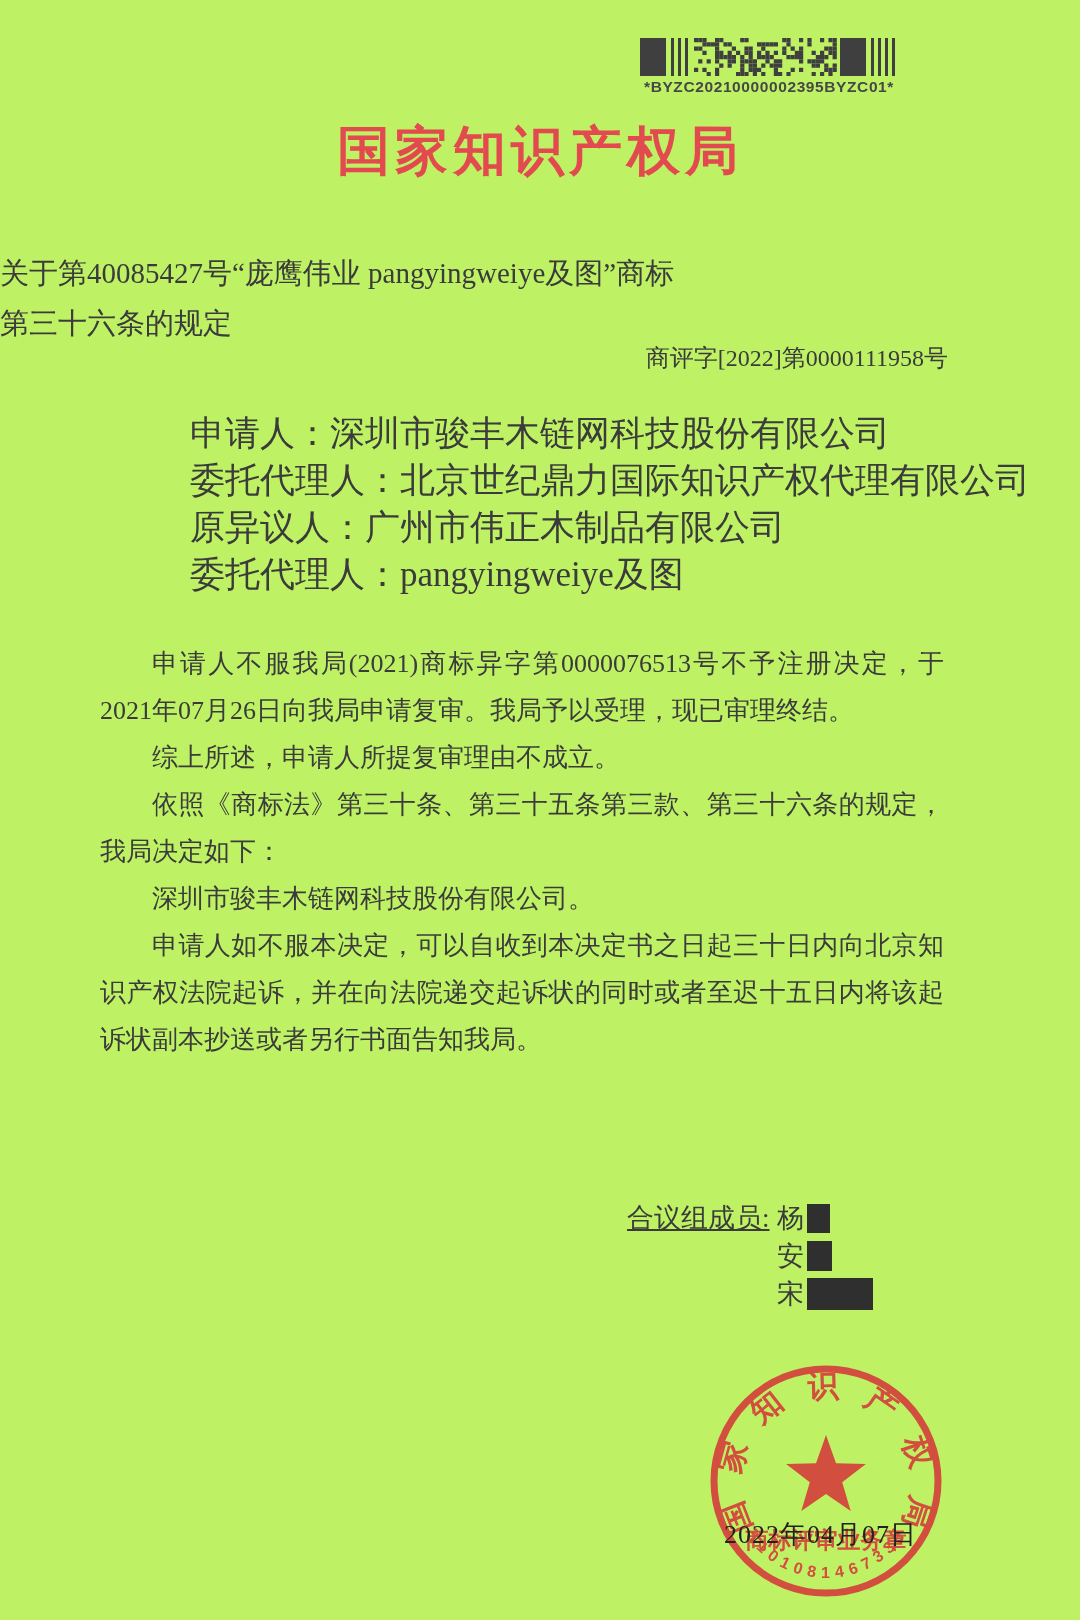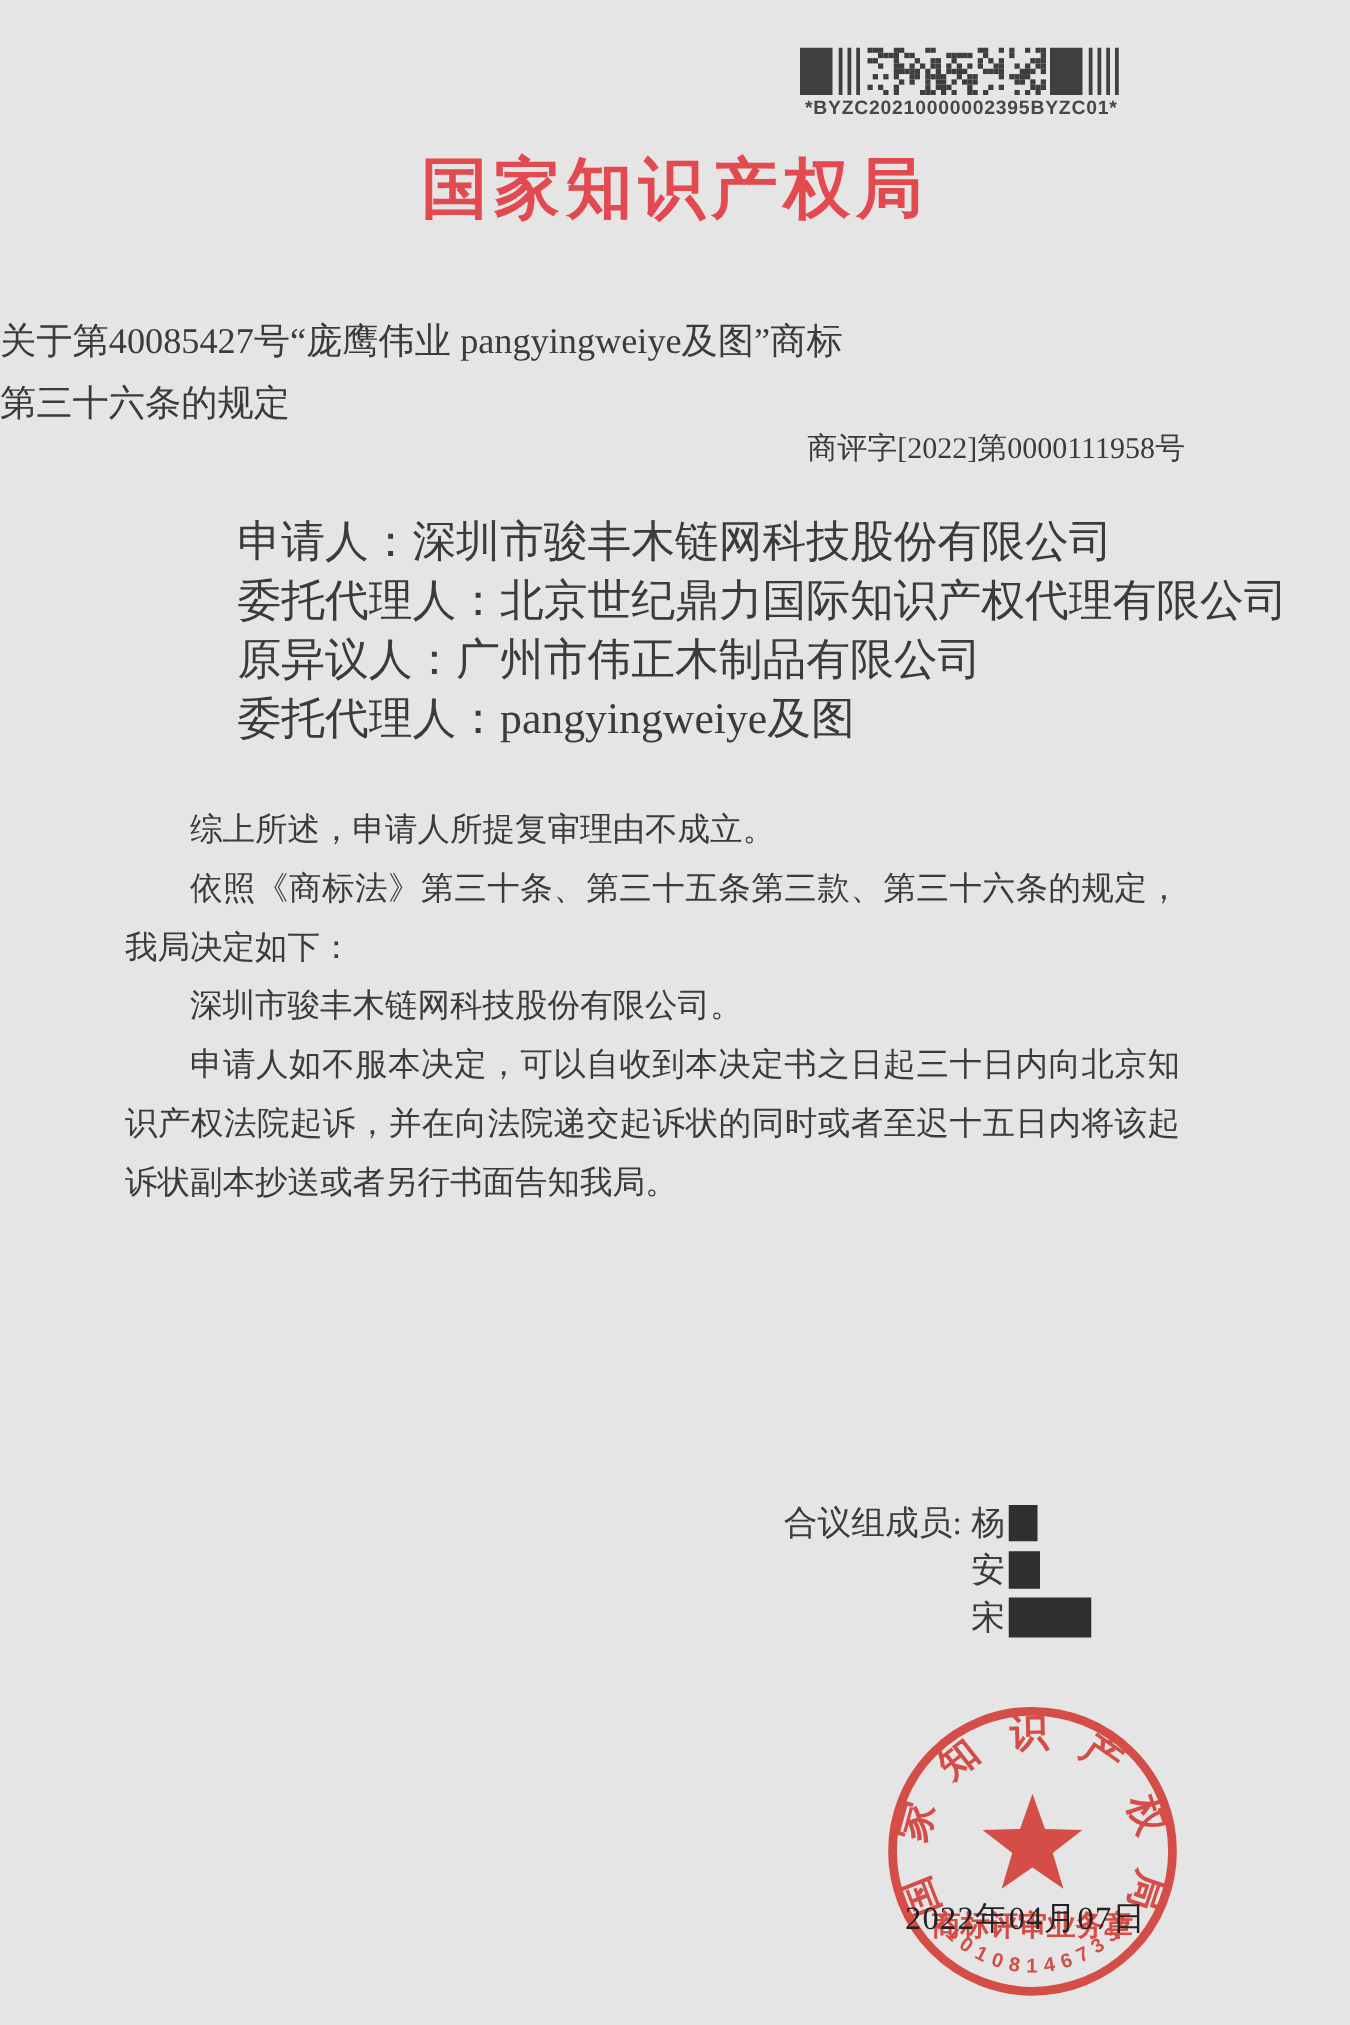--- a/index.html
+++ b/index.html
@@ -1,21 +1,21 @@
 <!DOCTYPE html>
 <html><head>
 <meta charset="utf-8">
 <style>
   * { margin: 0; padding: 0; box-sizing: border-box; }
   html, body { background: #ffffff; }
   .page {
     position: relative;
     width: 1080px;
     height: 1620px;
-    background: #e5e5e5;
+    background: #bef264;
     overflow: hidden;
     font-family: "Liberation Serif", "DejaVu Serif", serif;
     color: #3b3b3b;
   }
 
   
   .barcode-wrap {
     position: absolute;
     left: 630px; top: 38px;
     width: 278px;
@@ -83,21 +83,21 @@
   .body-text p { margin: 0; text-indent: 2em; }
 
   
   .panel {
     position: absolute;
     left: 627px; top: 1199px;
     display: flex;
     font-size: 27px;
     color: #3b3b3b;
   }
-  .panel-label { width: 150px; height: 38px; line-height: 38px; }
+  .panel-label { width: 150px; height: 38px; line-height: 38px; text-decoration: underline; }
   .panel-members { display: flex; flex-direction: column; }
   .member-row { height: 38px; display: flex; align-items: center; }
   .member-surname { line-height: 38px; }
   .redact { display: inline-block; background: #2f2f2f; margin-left: 3px; }
   .redact-1 { width: 23px; height: 29px; }
   .redact-2 { width: 25px; height: 30px; }
   .redact-3 { width: 66px; height: 32px; }
 
   
   .seal {
@@ -283,20 +283,21 @@
   <div class="ref-number">商评字[2022]第0000111958号</div>
 
   <div class="parties">
     <div class="party-line">申请人：深圳市骏丰木链网科技股份有限公司</div>
     <div class="party-line">委托代理人：北京世纪鼎力国际知识产权代理有限公司</div>
     <div class="party-line">原异议人：广州市伟正木制品有限公司</div>
     <div class="party-line">委托代理人：pangyingweiye及图</div>
   </div>
 
   <div class="body-text">
+    <p>申请人不服我局(2021)商标异字第0000076513号不予注册决定，于2021年07月26日向我局申请复审。我局予以受理，现已审理终结。</p>
     <p>综上所述，申请人所提复审理由不成立。</p>
     <p>依照《商标法》第三十条、第三十五条第三款、第三十六条的规定，我局决定如下：</p>
     <p>深圳市骏丰木链网科技股份有限公司。</p>
     <p>申请人如不服本决定，可以自收到本决定书之日起三十日内向北京知识产权法院起诉，并在向法院递交起诉状的同时或者至迟十五日内将该起诉状副本抄送或者另行书面告知我局。</p>
   </div>
 
   <div class="panel">
     <div class="panel-label">合议组成员:</div>
     <div class="panel-members">
       <div class="member-row">

